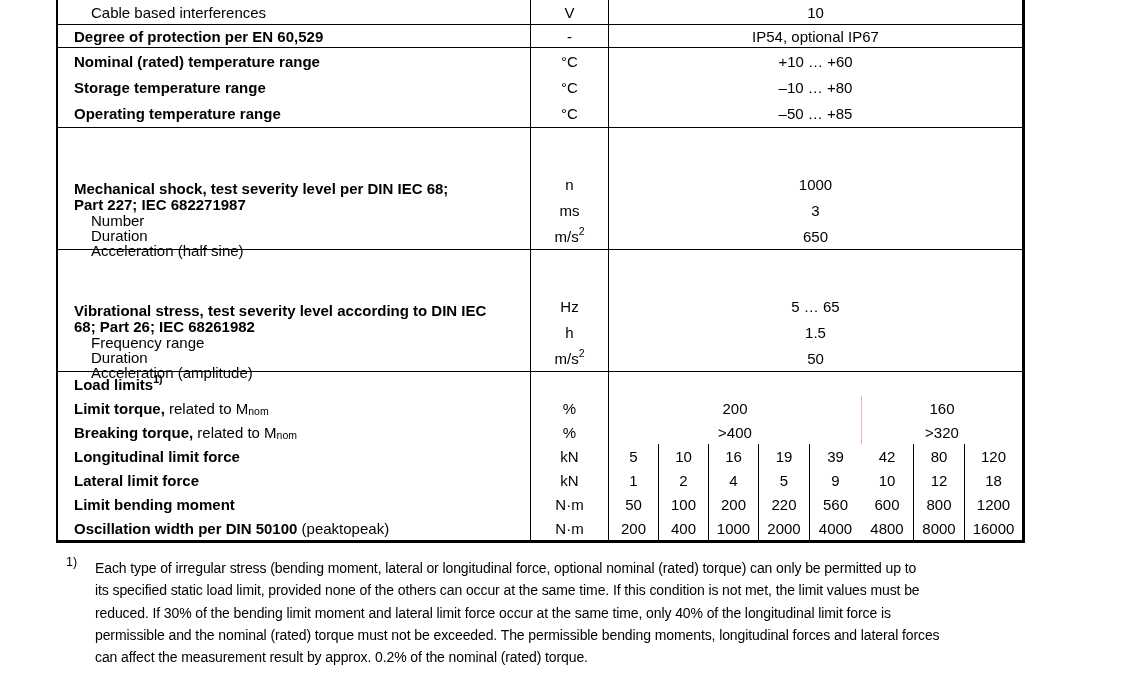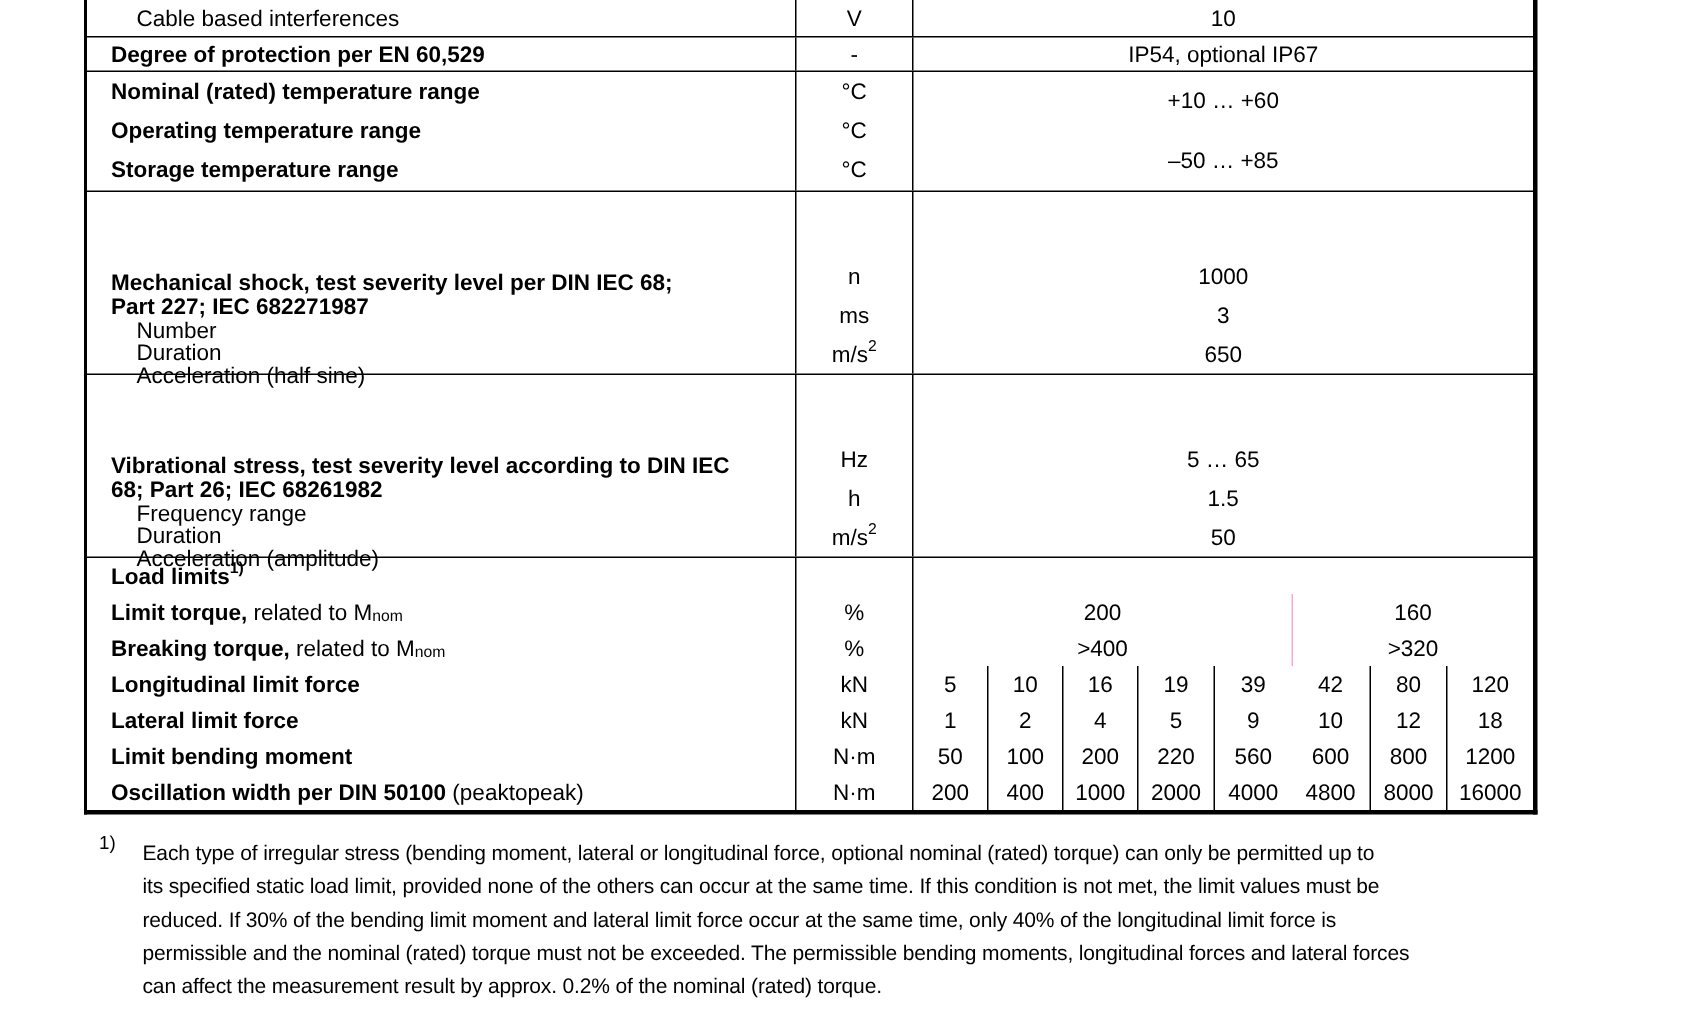--- a/index.html
+++ b/index.html
@@ -84,30 +84,31 @@
           <div class="r rc grow">-</div>
         </div>
       <div class="col-value">
           <div class="r rc grow">IP54, optional IP67</div>
         </div>
     </div>
 
     <div class="band bb" style="height:80px">
       <div class="col-label">
         <div class="r grow pl-head b">Nominal (rated) temperature range</div>
+        <div class="r grow pl-head b">Storage temperature range</div>
         <div class="r grow pl-head b">Operating temperature range</div>
-        <div class="r grow pl-head b">Storage temperature range</div>
       </div>
       <div class="col-unit">
         <div class="r rc grow">°C</div>
         <div class="r rc grow">°C</div>
         <div class="r rc grow">°C</div>
       </div>
       <div class="col-value">
         <div class="r rc grow">+10 … +60</div>
+        <div class="r rc grow">–10 … +80</div>
         <div class="r rc grow">–50 … +85</div>
       </div>
     </div>
 
     <div class="band bb" style="height:122px">
       <div class="col-label">
         <div class="hdr">
           <div>Mechanical shock, test severity level per DIN IEC 68;</div>
           <div>Part 227; IEC 682271987</div>
         </div>

